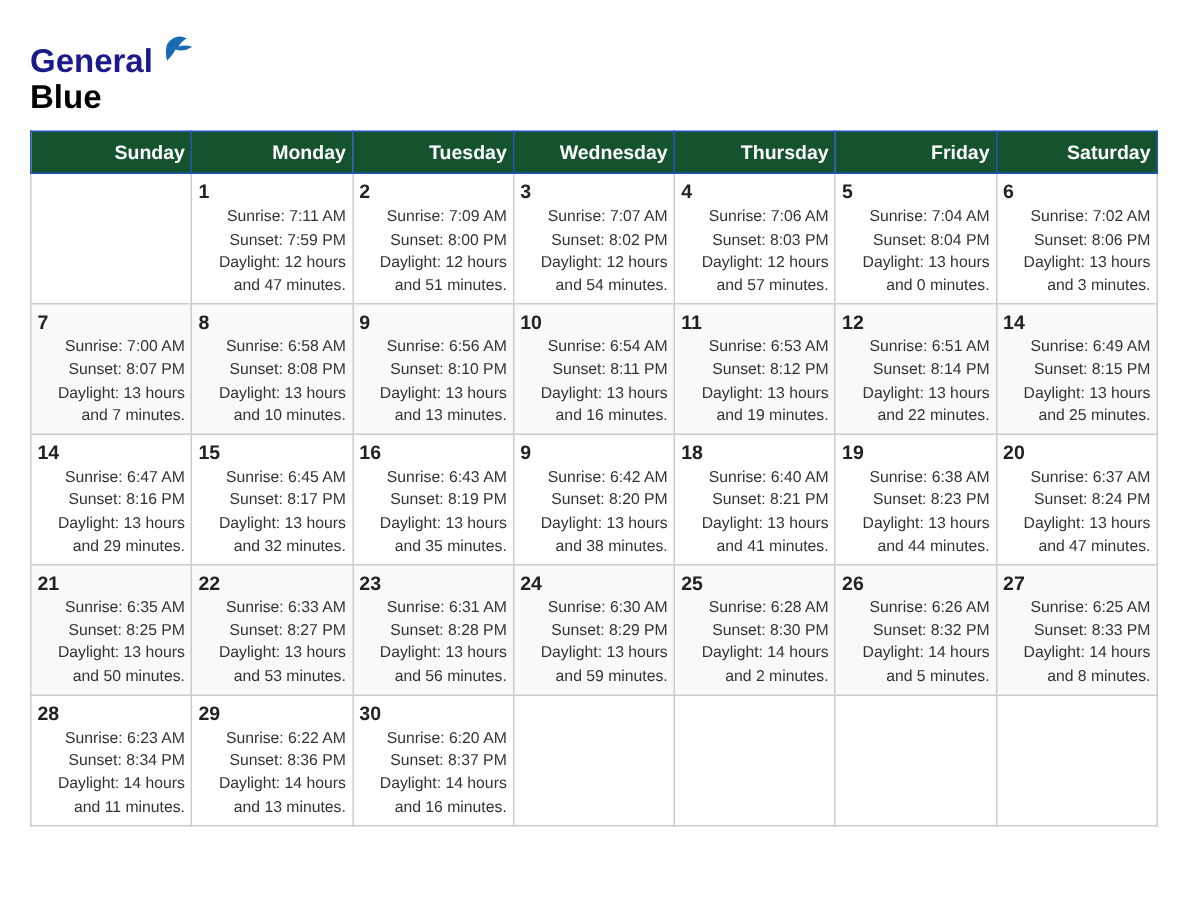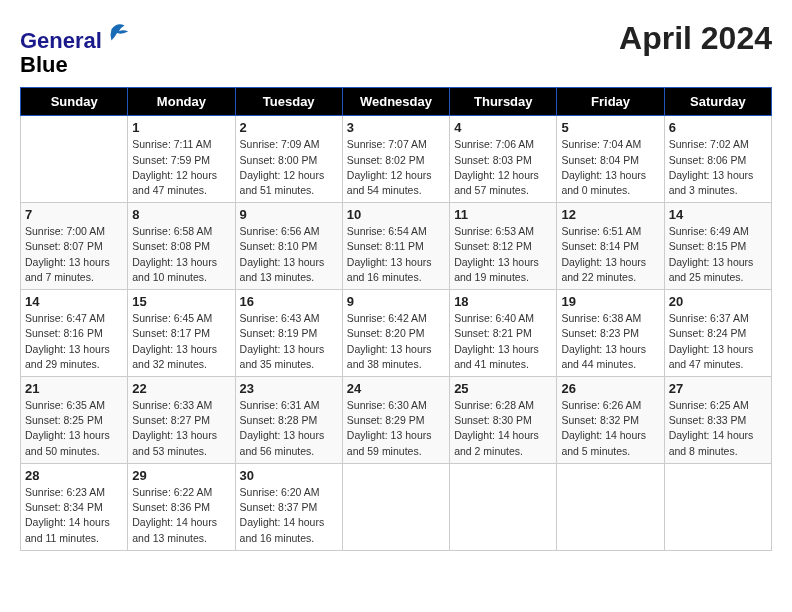--- a/index.html
+++ b/index.html
@@ -44,24 +44,24 @@
       font-size: 15px;
       font-weight: normal;
       color: #444;
     }
     table {
       width: 100%;
       border-collapse: collapse;
       font-size: 11px;
     }
     thead tr th {
-      background-color: #000000;
+      background-color: #14532d;
       color: #fff;
       padding: 6px 4px;
-      text-align: center;
+      text-align: right;
       font-size: 13px;
       font-weight: bold;
       border: 1px solid #2255bb;
     }
     tbody tr td {
       border: 1px solid #ccc;
       vertical-align: top;
       padding: 4px;
       min-height: 70px;
       background: #fff;
@@ -73,38 +73,38 @@
       font-size: 13px;
       font-weight: bold;
       color: #222;
       display: block;
       margin-bottom: 2px;
     }
     .day-info {
       color: #333;
       font-size: 10.5px;
       line-height: 1.45;
+      text-align: right;
     }
     .empty-cell { background: #fff; }
     td { width: calc(100% / 7); }
   </style>
 </head>
 <body>
 
 <div class="header">
   <div class="logo">
     <div>
       <span class="logo-general">General</span><svg class="logo-bird" viewBox="0 0 30 30" xmlns="http://www.w3.org/2000/svg">
           <path d="M8 10 Q14 2 22 6 Q18 8 16 12 Q20 10 26 12 Q20 16 14 14 Q12 18 8 22 Q6 16 8 10Z" fill="#1a6bb5"></path>
         </svg><br>
       <span class="logo-blue">Blue</span>
     </div>
   </div>
   <div class="title-block">
-    <h1>April 2024</h1>
   </div>
 </div>
 
 <table>
   <thead>
     <tr id="weekday-header">
         <th>Sunday</th>
         <th>Monday</th>
         <th>Tuesday</th>
         <th>Wednesday</th>

